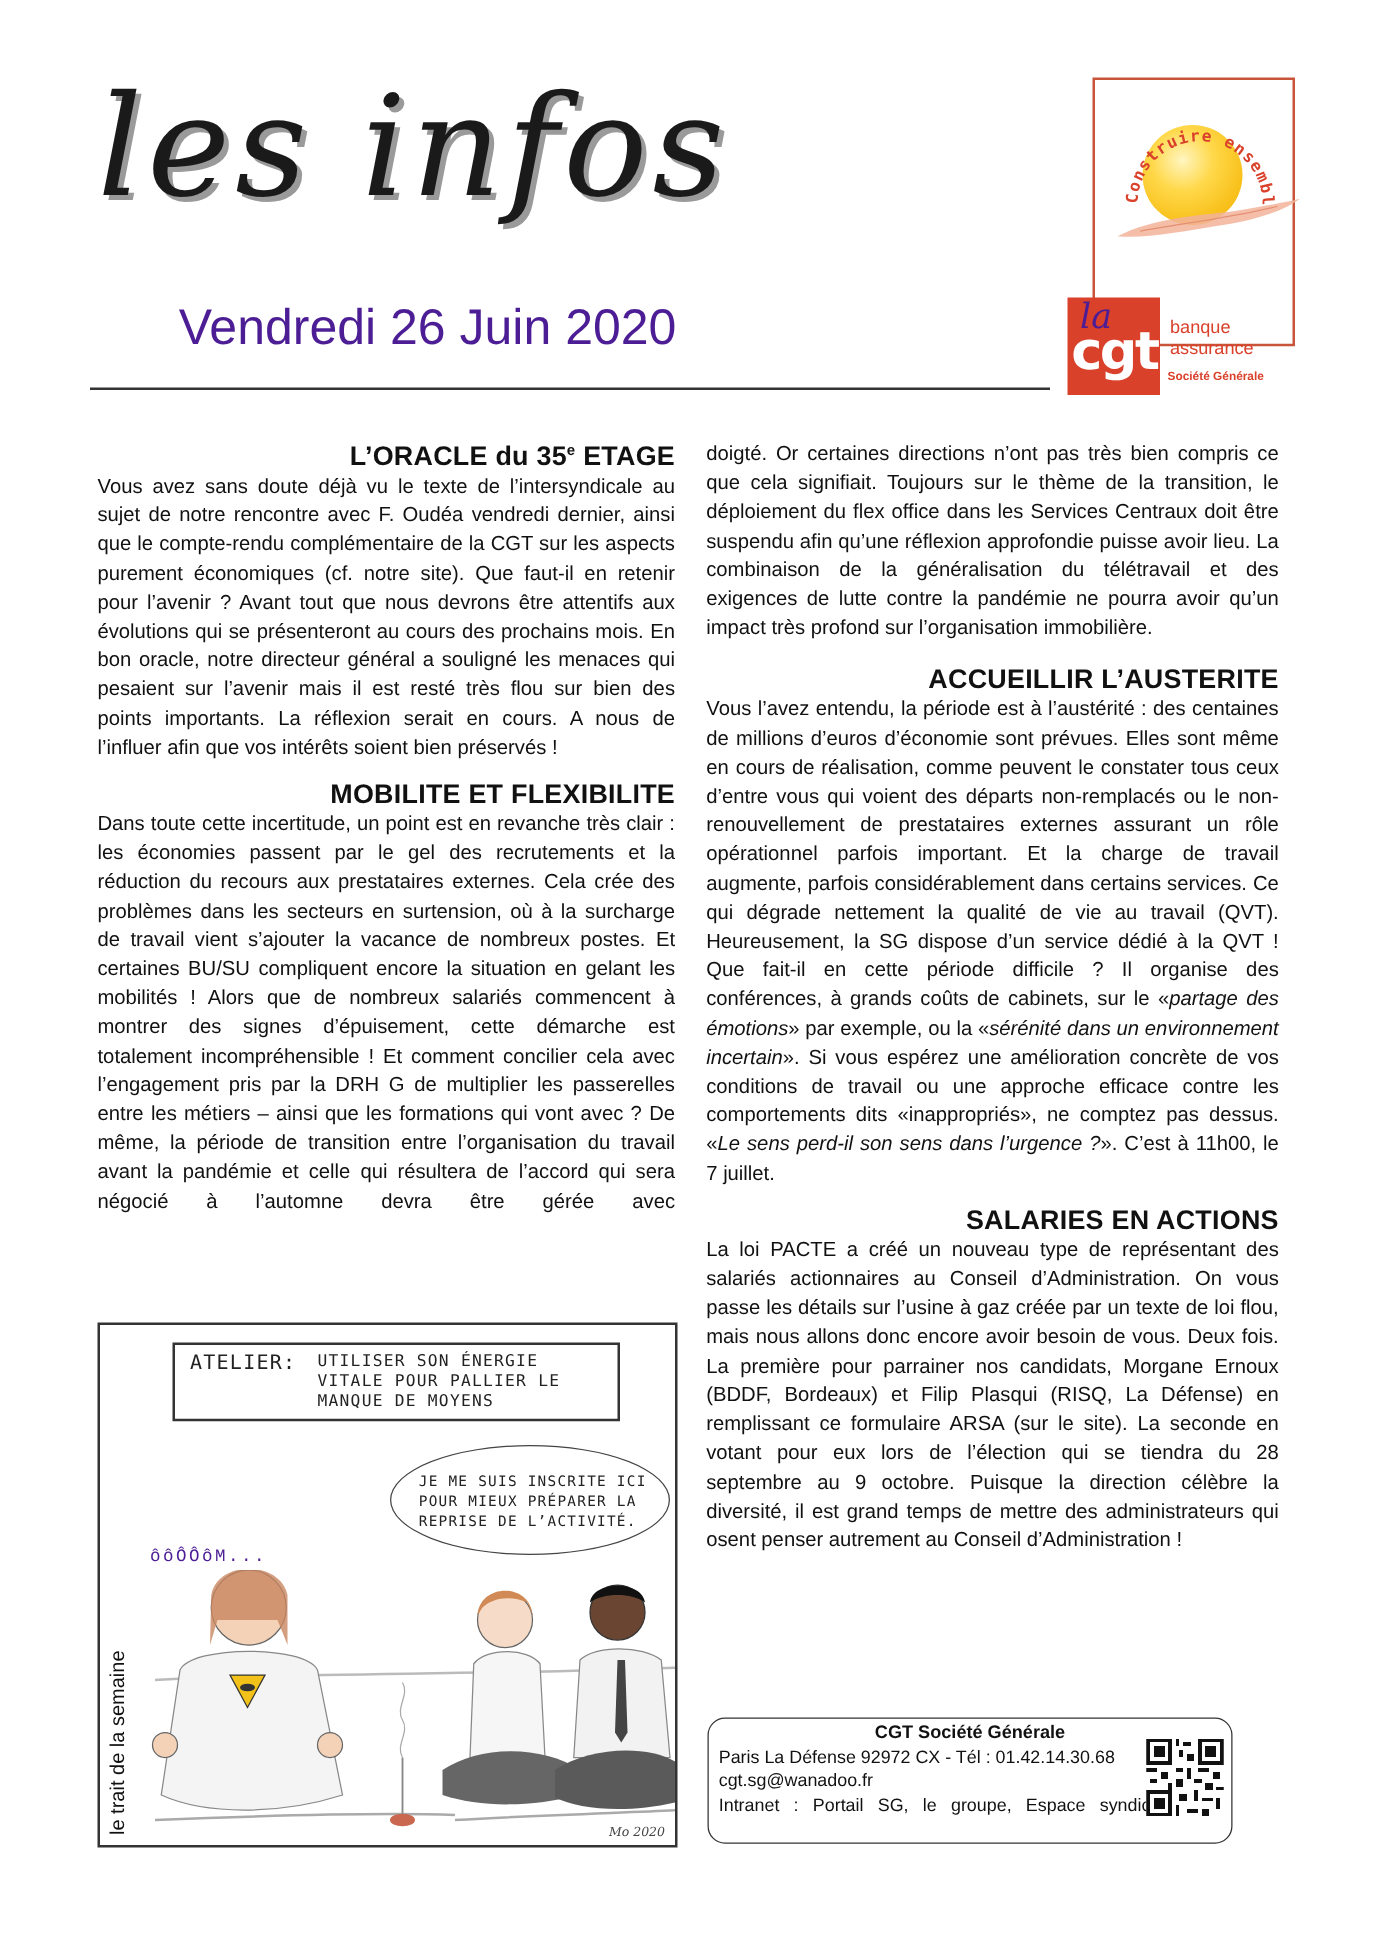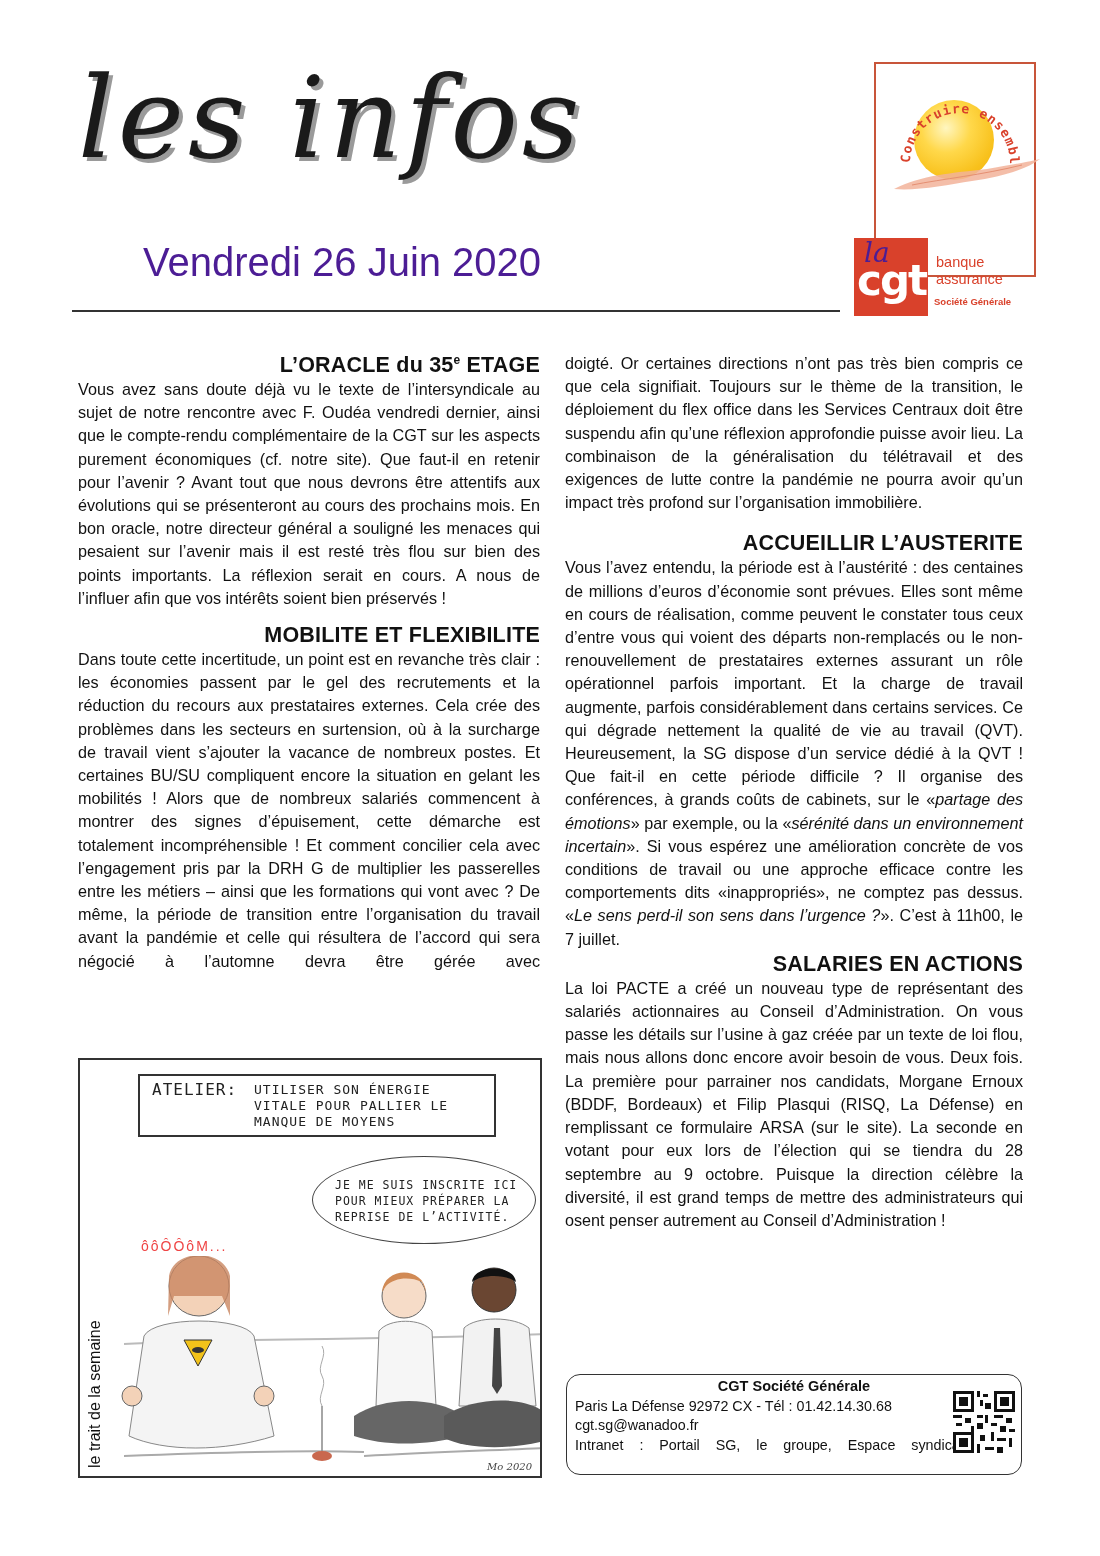--- a/index.html
+++ b/index.html
@@ -50,25 +50,25 @@
     .cartoon { position: absolute; left: 78px; top: 1058px; width: 464px; height: 420px; border: 2px solid #333; background: #fff; overflow: hidden; }
     .cartoon-side { position: absolute; left: 4px; top: 0; width: 22px; height: 100%; }
     .cartoon-side span { position: absolute; left: 0; bottom: 8px; transform-origin: left bottom; transform: rotate(-90deg) translate(0, 20px);
       white-space: nowrap; font-size: 16px; color: #111; }
     .caption-box { position: absolute; left: 58px; top: 14px; width: 358px; height: 63px; border: 2px solid #333;
       font-family: "DejaVu Sans Mono", monospace; font-size: 13px; line-height: 16px; padding: 6px 8px 0 12px; color: #222; letter-spacing: 1px; }
     .caption-box .lbl { display: inline-block; width: 102px; vertical-align: top; font-size: 16px; }
     .caption-box .txt { display: inline-block; width: 225px; vertical-align: top; }
     .bubble { position: absolute; left: 232px; top: 96px; width: 224px; height: 88px; border: 1.5px solid #444; border-radius: 50%;
       font-family: "DejaVu Sans Mono", monospace; font-size: 11.5px; line-height: 16px; letter-spacing: 1px; padding: 20px 12px 0 22px; color: #222; }
-    .oom { position: absolute; left: 61px; top: 178px; font-family: Liberation Sans, sans-serif; font-size: 14px; color: #ef4444; letter-spacing: 2px; }
+    .oom { position: absolute; left: 40px; top: 178px; font-family: Liberation Mono, monospace; font-size: 14px; color: #4c1d95; letter-spacing: 2px; }
     .signature { position: absolute; right: 8px; bottom: 4px; font-family: "DejaVu Serif", serif; font-style: italic; font-size: 10px; color: #444; }
 
     
-    .contact { position: absolute; left: 566px; top: 1374px; width: 456px; height: 101px; border: 1.5px solid #333; border-radius: 14px;
+    .contact { position: absolute; left: 566px; top: 1374px; width: 420px; height: 101px; border: 1.5px solid #333; border-radius: 14px;
       font-size: 14.3px; line-height: 19.5px; padding: 2px 8px; color: #111; }
     .contact-title { text-align: center; font-weight: bold; font-size: 14.5px; }
     .contact-line { white-space: nowrap; }
     .contact-line.just { text-align: justify; text-align-last: justify; }
     .qr { position: absolute; right: 6px; top: 16px; width: 62px; height: 62px; }
   </style>
 </head>
 <body>
 
 <div class="masthead-title">les infos</div>
@@ -149,21 +149,21 @@
     <path d="M390 72 L 396 72 L 398 130 L 393 138 L 388 130 Z" fill="#444"></path>
     <path d="M340 160 C 370 140, 420 140, 440 156 L 440 185 C 400 195, 360 192, 340 182 Z" fill="#5a5a5a"></path>
   </svg>
   <div class="signature">Mo 2020</div>
 </div>
 
 <div class="col col-right">
   <div class="article" style="margin-bottom:16px;">
     <div class="article-body">doigté. Or certaines directions n’ont pas très bien compris ce que cela signifiait. Toujours sur le thème de la transition, le déploiement du flex office dans les Services Centraux doit être suspendu afin qu’une réflexion approfondie puisse avoir lieu. La combinaison de la généralisation du télétravail et des exigences de lutte contre la pandémie ne pourra avoir qu’un impact très profond sur l’organisation immobilière.</div>
   </div>
-  <div class="article" style="margin-bottom:0;">
+  <div class="article" style="margin-bottom:12px;">
     <div class="article-title">ACCUEILLIR L’AUSTERITE</div>
     <div class="article-body"><span>Vous l’avez entendu, la période est à l’austérité : des centaines de millions d’euros d’économie sont prévues. Elles sont même en cours de réalisation, comme peuvent le constater tous ceux d’entre vous qui voient des départs non-remplacés ou le non-renouvellement de prestataires externes assurant un rôle opérationnel parfois important. Et la charge de travail augmente, parfois considérablement dans certains services. Ce qui dégrade nettement la qualité de vie au travail (QVT). Heureusement, la SG dispose d’un service dédié à la QVT ! Que fait-il en cette période difficile ? Il organise des conférences, à grands coûts de cabinets, sur le «</span><em>partage des émotions</em><span>» par exemple, ou la «</span><em>sérénité dans un environnement incertain</em><span>». Si vous espérez une amélioration concrète de vos conditions de travail ou une approche efficace contre les comportements dits «inappropriés», ne comptez pas dessus. «</span><em>Le sens perd-il son sens dans l’urgence ?</em><span>». C’est à 11h00, le 7 juillet.</span></div>
   </div>
   <div class="article">
     <div class="article-title">SALARIES EN ACTIONS</div>
     <div class="article-body">La loi PACTE a créé un nouveau type de représentant des salariés actionnaires au Conseil d’Administration. On vous passe les détails sur l’usine à gaz créée par un texte de loi flou, mais nous allons donc encore avoir besoin de vous. Deux fois. La première pour parrainer nos candidats, Morgane Ernoux (BDDF, Bordeaux) et Filip Plasqui (RISQ, La Défense) en remplissant ce formulaire ARSA (sur le site). La seconde en votant pour eux lors de l’élection qui se tiendra du 28 septembre au 9 octobre. Puisque la direction célèbre la diversité, il est grand temps de mettre des administrateurs qui osent penser autrement au Conseil d’Administration !</div>
   </div>
 </div>
 
 <div class="contact">

